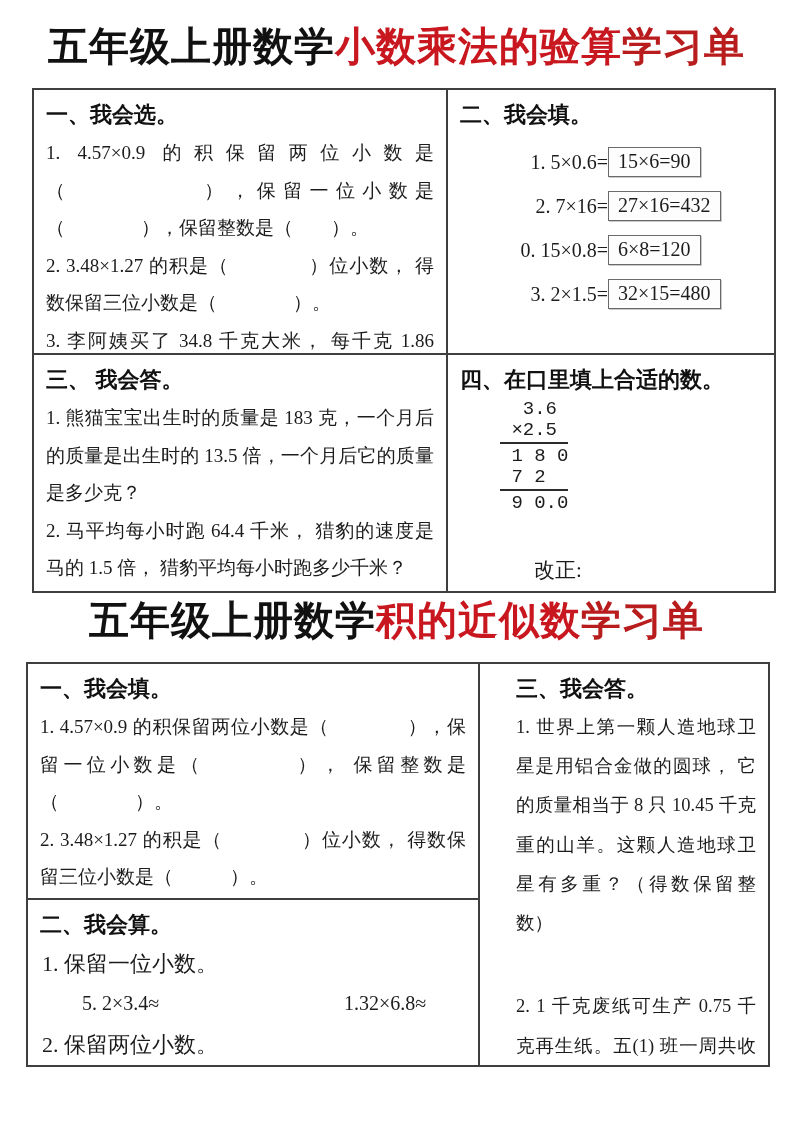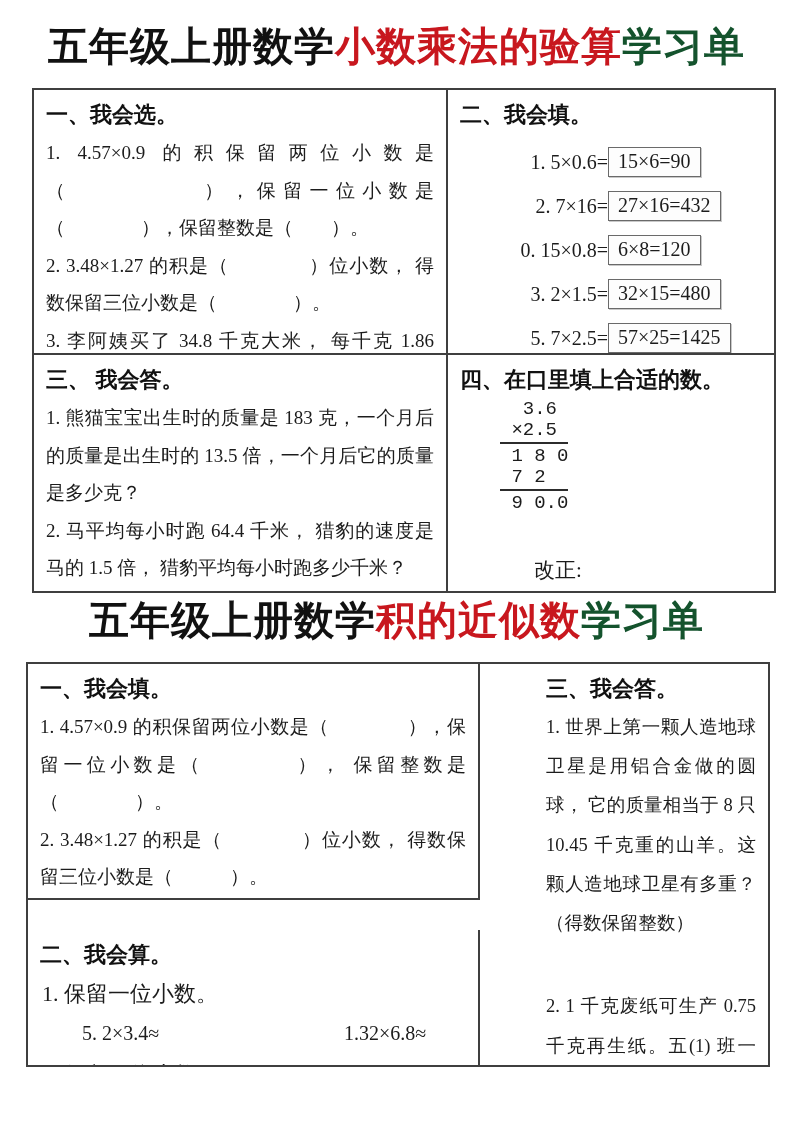--- a/index.html
+++ b/index.html
@@ -5,27 +5,27 @@
   html,body{margin:0;padding:0;background:#ffffff;}
   body{width:793px;height:1122px;position:relative;overflow:hidden;
        font-family:"Liberation Serif","DejaVu Serif",serif;color:#1c1c1c;}
 
   .title{position:absolute;left:0;width:793px;text-align:center;margin:0;
          font-family:"Liberation Sans","DejaVu Sans",sans-serif;
          font-weight:900;font-size:40px;letter-spacing:1px;line-height:1.2;color:#111;}
   #title1{top:22px;}
   #title2{top:596px;}
   .t-red{color:#c8171e;}
-  .t-blue{color:#14532d;}
+  .t-blue{color:#b91c1c;}
 
   .sheet-table{position:absolute;border:2px solid #3f3f3f;display:grid;background:#fff;}
   #table1{left:32px;top:88px;width:740px;height:501px;
           grid-template-columns:414px 1fr;grid-template-rows:265px 1fr;}
   #table2{left:26px;top:662px;width:740px;height:401px;
-          grid-template-columns:452px 1fr;grid-template-rows:236px 1fr;gap:30px;}
+          grid-template-columns:452px 1fr;grid-template-rows:236px 1fr;}
 
   .cell{padding:8px 12px 6px 12px;box-sizing:border-box;overflow:hidden;}
   .b-right{border-right:2px solid #3f3f3f;}
   .b-bottom{border-bottom:2px solid #3f3f3f;}
   .span-rows{grid-row:1 / span 2;}
 
   .sec-h{font-size:22px;font-weight:bold;margin:2px 0 4px 0;color:#111;}
   .q{font-size:19px;line-height:1.98;margin:0;text-align:justify;}
   .q + .q{margin-top:0;}
   .gap-lg{margin-top:52px;}
@@ -81,24 +81,20 @@
         <span class="hint-box">27×16=432</span>
       </div>
       <div class="fill-row">
         <span class="fill-expr">0. 15×0.8=</span>
         <span class="hint-box">6×8=120</span>
       </div>
       <div class="fill-row">
         <span class="fill-expr">3. 2×1.5=</span>
         <span class="hint-box">32×15=480</span>
       </div>
-      <div class="fill-row">
-        <span class="fill-expr">5. 7×2.5=</span>
-        <span class="hint-box">57×25=1425</span>
-      </div>
     </div>
   </div>
 
   <div class="cell b-right">
     <div class="sec-h">三、 我会答。</div>
     <p class="q">1. 熊猫宝宝出生时的质量是 183 克，一个月后的质量是出生时的 13.5 倍，一个月后它的质量是多少克？</p>
     <p class="q gap-lg">2. 马平均每小时跑 64.4 千米， 猎豹的速度是马的 1.5 倍， 猎豹平均每小时跑多少千米？</p>
   </div>
 
   <div class="cell">

